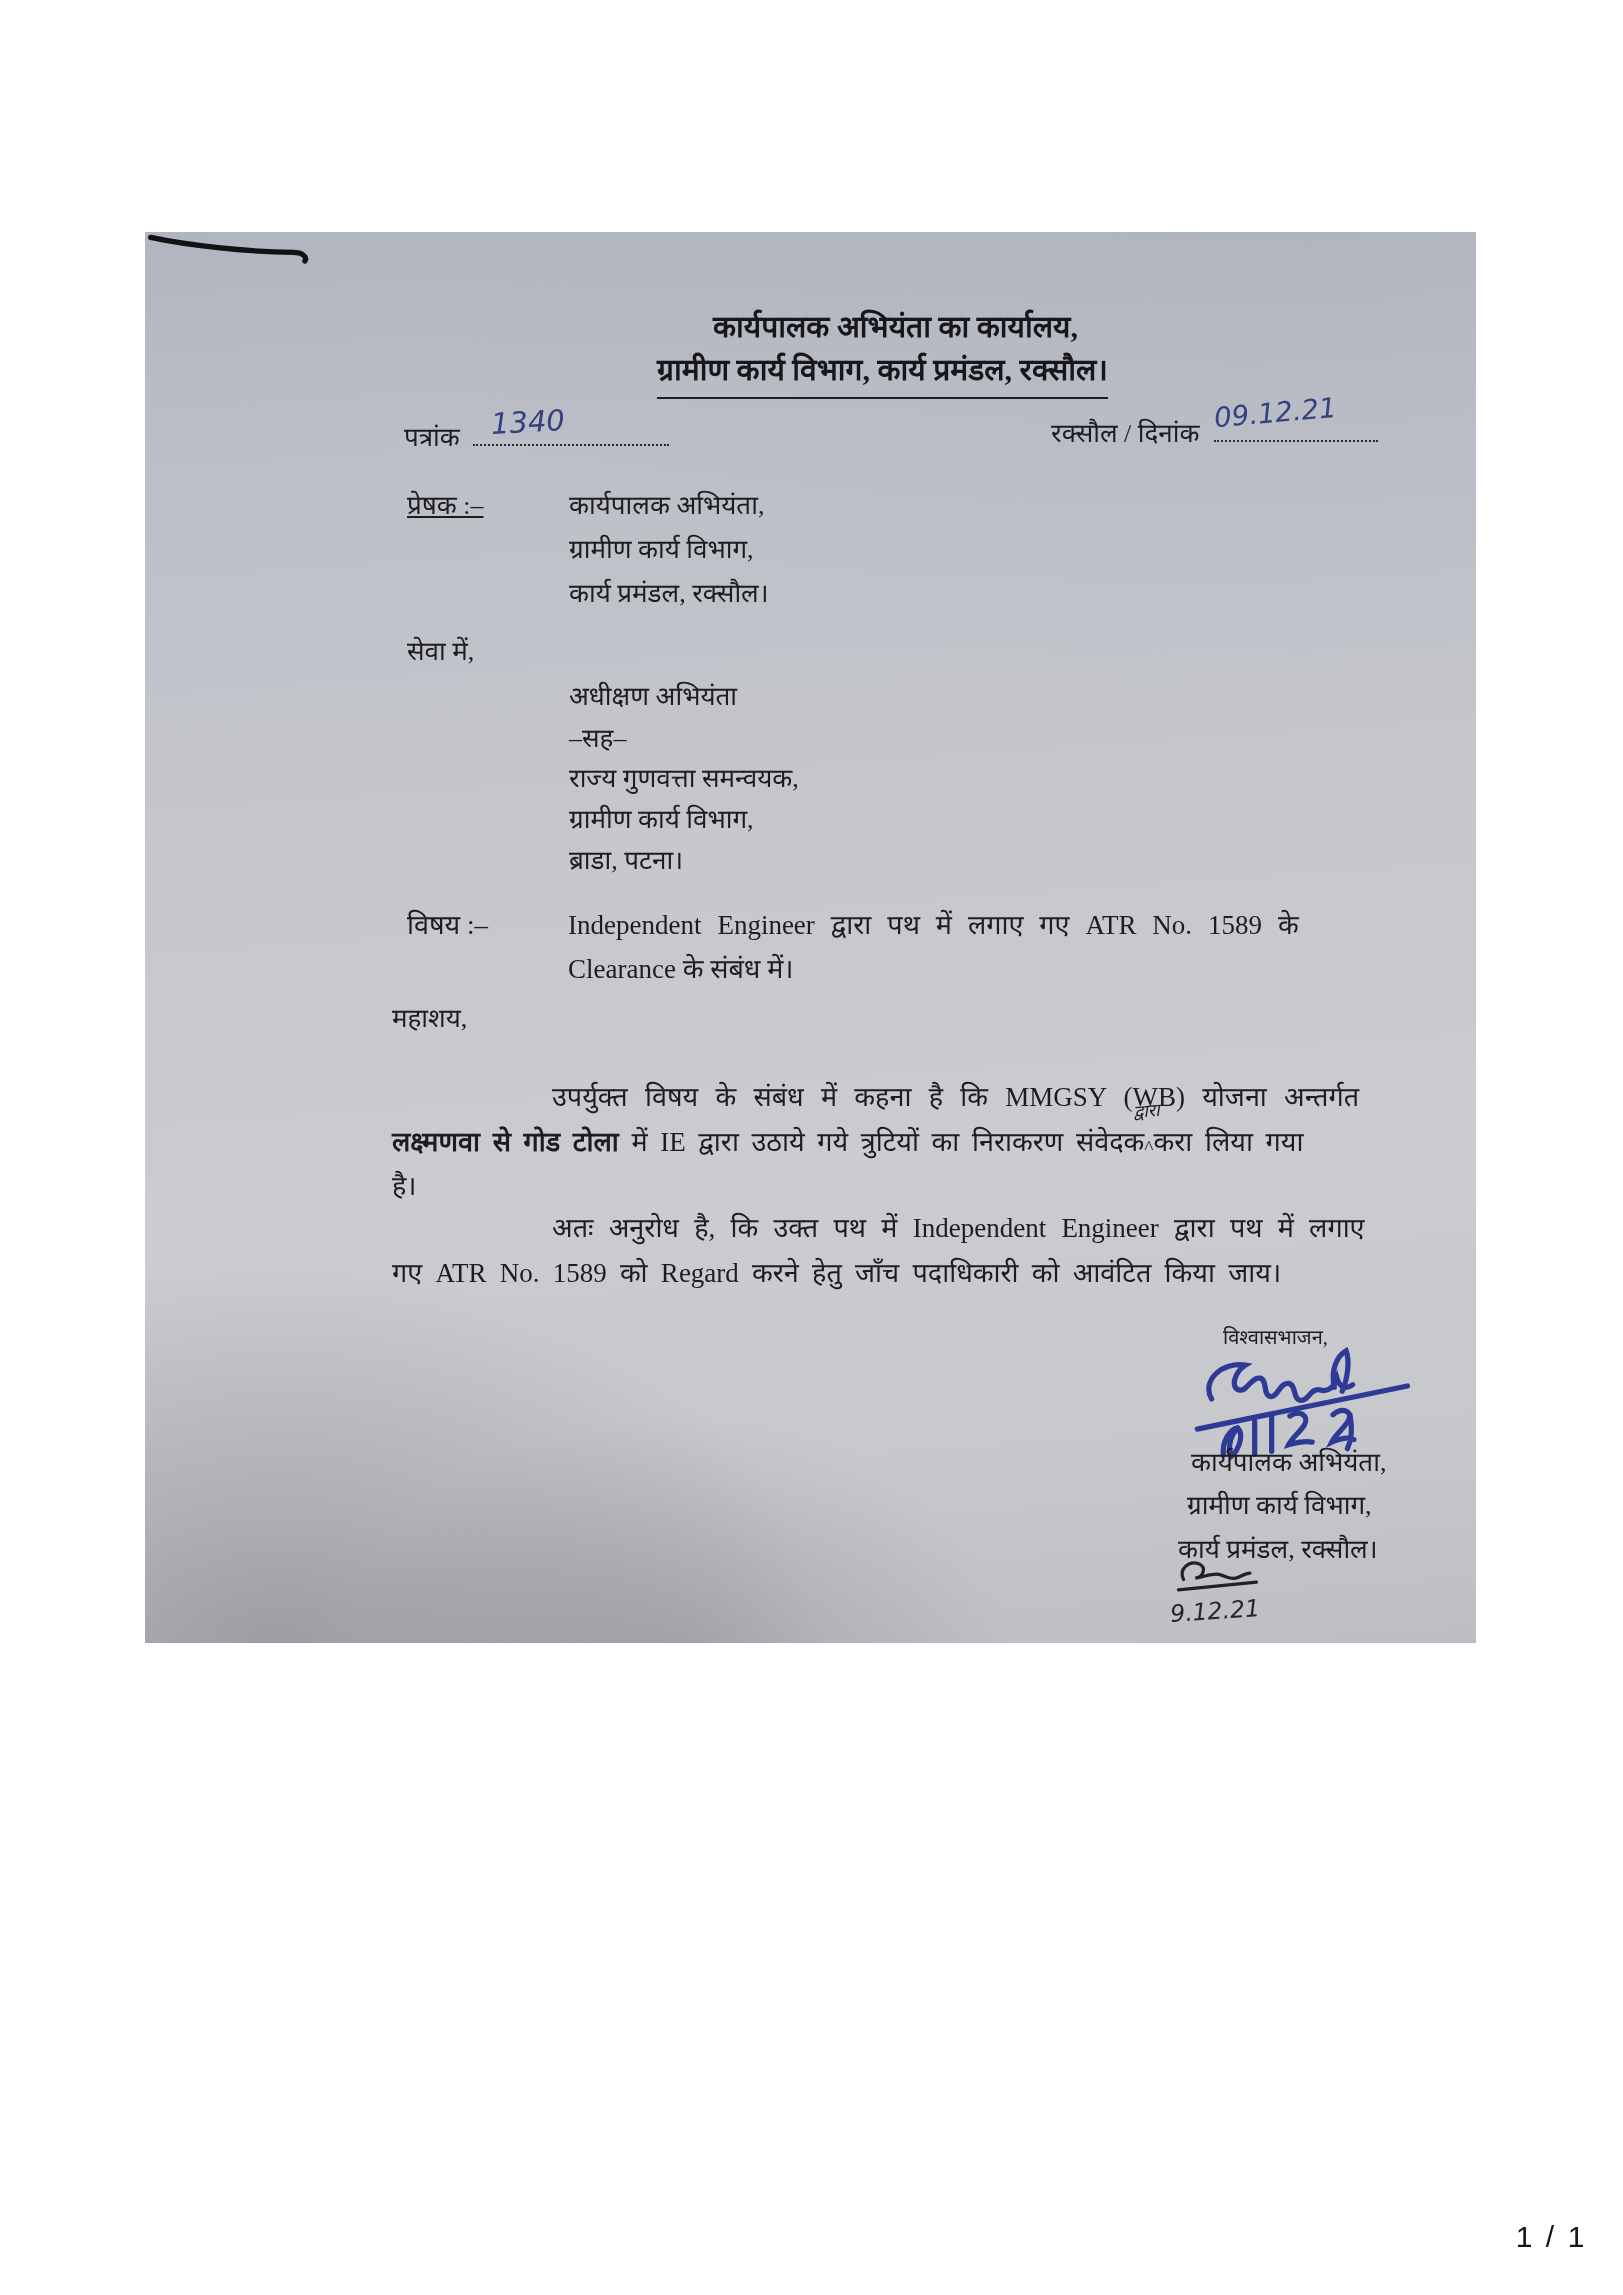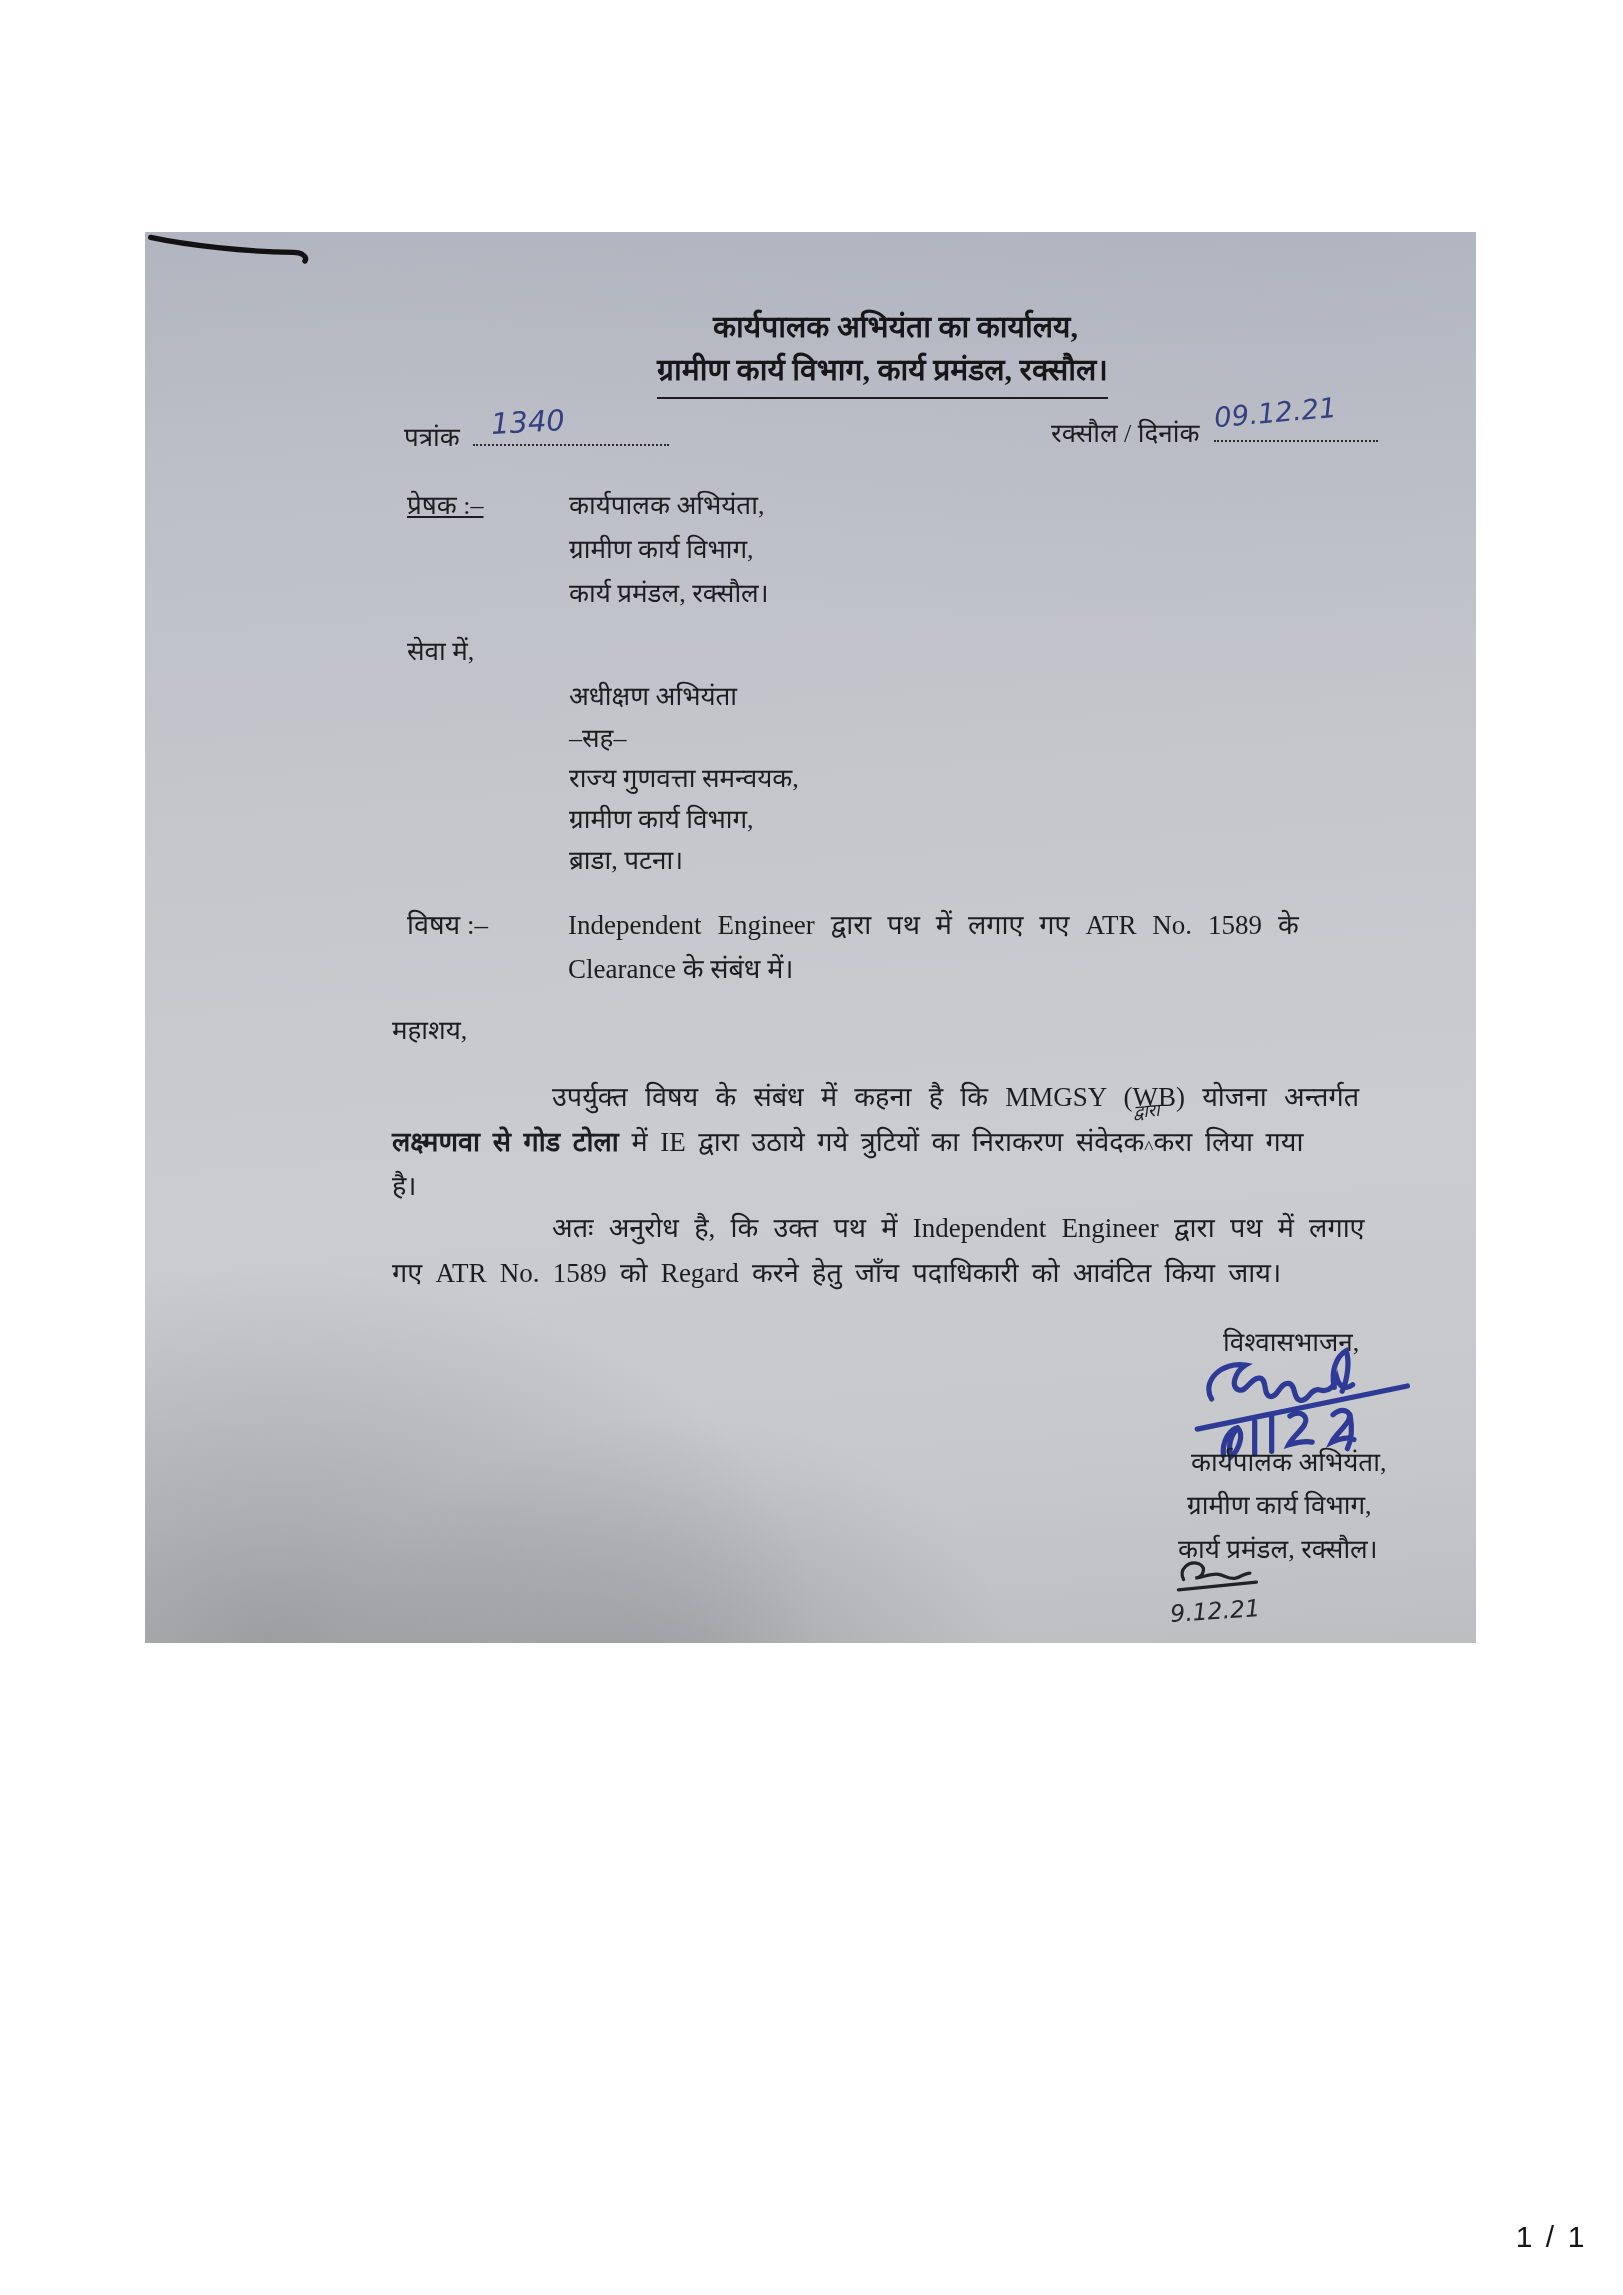--- a/index.html
+++ b/index.html
@@ -65,32 +65,32 @@
     <div class="t body40" style="left:424px;top:445px;">अधीक्षण अभियंता</div>
     <div class="t body40" style="left:424px;top:487px;">–सह–</div>
     <div class="t body40" style="left:424px;top:527px;">राज्य गुणवत्ता समन्वयक,</div>
     <div class="t body40" style="left:424px;top:568px;">ग्रामीण कार्य विभाग,</div>
     <div class="t body40" style="left:424px;top:609px;">ब्राडा, पटना।</div>
 
     <div class="t body41" style="left:262px;top:673px;">विषय :–</div>
     <div class="t body41" style="left:423px;top:673px;word-spacing:9.2px;">Independent Engineer द्वारा पथ में लगाए गए ATR No. 1589 के</div>
     <div class="t body41" style="left:423px;top:717px;">Clearance के संबंध में।</div>
 
-    <div class="t body40" style="left:247px;top:767px;margin-top:12px;">महाशय,</div>
+    <div class="t body40" style="left:247px;top:767px;">महाशय,</div>
 
     <div class="t body41" style="left:407px;top:845px;word-spacing:10.5px;">उपर्युक्त विषय के संबंध में कहना है कि MMGSY (WB) योजना अन्तर्गत</div>
     <div class="t body41" style="left:247px;top:890px;word-spacing:5.9px;">
       <span class="bold">लक्ष्मणवा से गोड टोला</span><span> में IE द्वारा उठाये गये त्रुटियों का निराकरण संवेदक</span><span class="insert-anchor"><span class="caret">^</span><span class="insert-word hw">द्वारा</span></span><span>करा लिया गया</span>
     </div>
     <div class="t body41" style="left:247px;top:934px;">है।</div>
 
     <div class="t body41" style="left:407px;top:976px;word-spacing:8.5px;">अतः अनुरोध है, कि उक्त पथ में Independent Engineer द्वारा पथ में लगाए</div>
     <div class="t body41" style="left:247px;top:1021px;word-spacing:6.5px;">गए ATR No. 1589 को Regard करने हेतु जाँच पदाधिकारी को आवंटित किया जाय।</div>
 
-    <div class="t" style="left:1078px;top:1091px;font-size:26px;">विश्वासभाजन,</div>
+    <div class="t" style="left:1078px;top:1091px;font-size:20px;">विश्वासभाजन,</div>
 
     <svg style="left:1047px;top:1112px;" width="222" height="131" viewBox="0 0 340 200">
       <g fill="none" stroke="#2e3a96" stroke-width="8" stroke-linecap="round">
         <path d="M30,84 c-16,-28 16,-58 52,-52 c-16,10 -24,34 -10,38 c12,4 18,-20 32,-18 c12,2 4,26 16,28 c12,2 14,-22 28,-20 c12,2 6,24 18,26 c12,2 16,-20 30,-16 c14,4 22,-6 26,-18 c4,14 14,18 24,10"></path>
         <path d="M218,66 c-6,-26 4,-48 18,-56 c6,16 2,44 -6,62"></path>
         <path d="M8,130 L330,64"></path>
         <path d="M48,170 c-2,-22 10,-40 22,-42 c10,10 2,34 -10,44 c-6,-16 0,-34 10,-44"></path>
         <path d="M96,118 L96,168"></path>
         <path d="M122,112 L122,164"></path>
         <path d="M150,110 c16,-10 30,0 22,14 c-6,10 -18,18 -24,30 c14,-4 26,-6 36,-4"></path>

